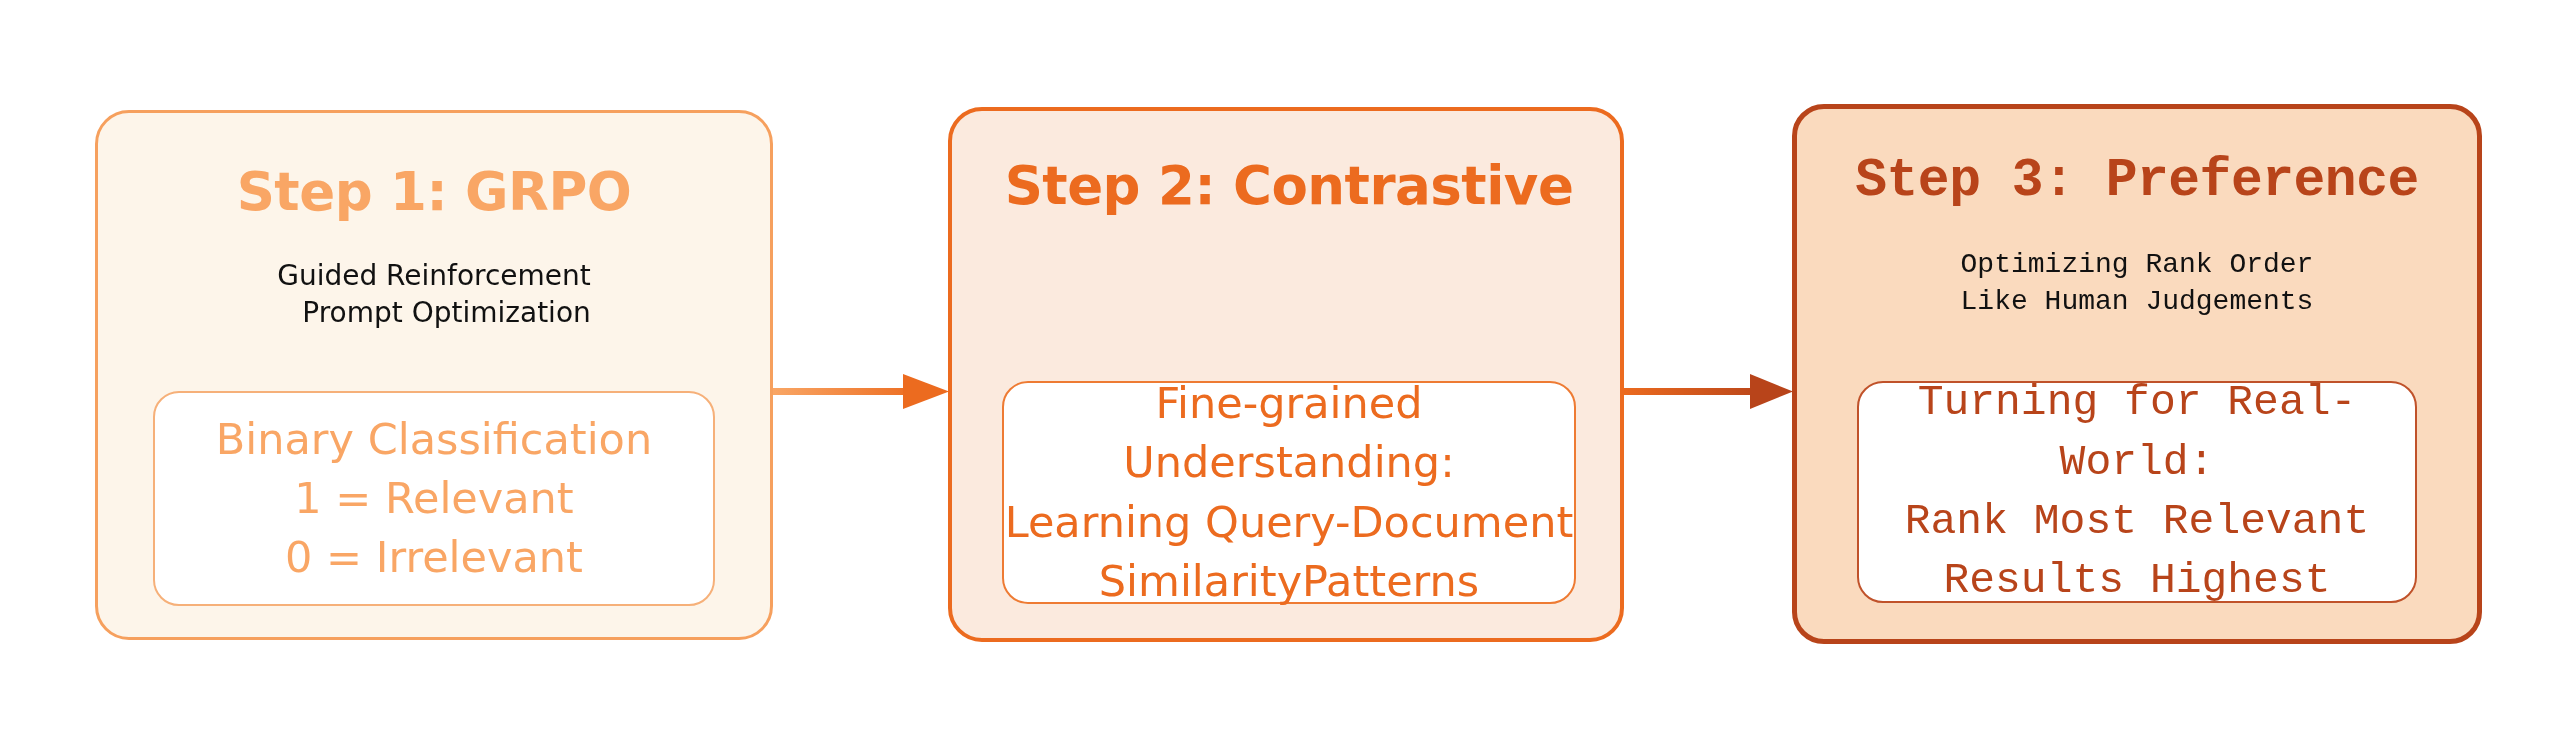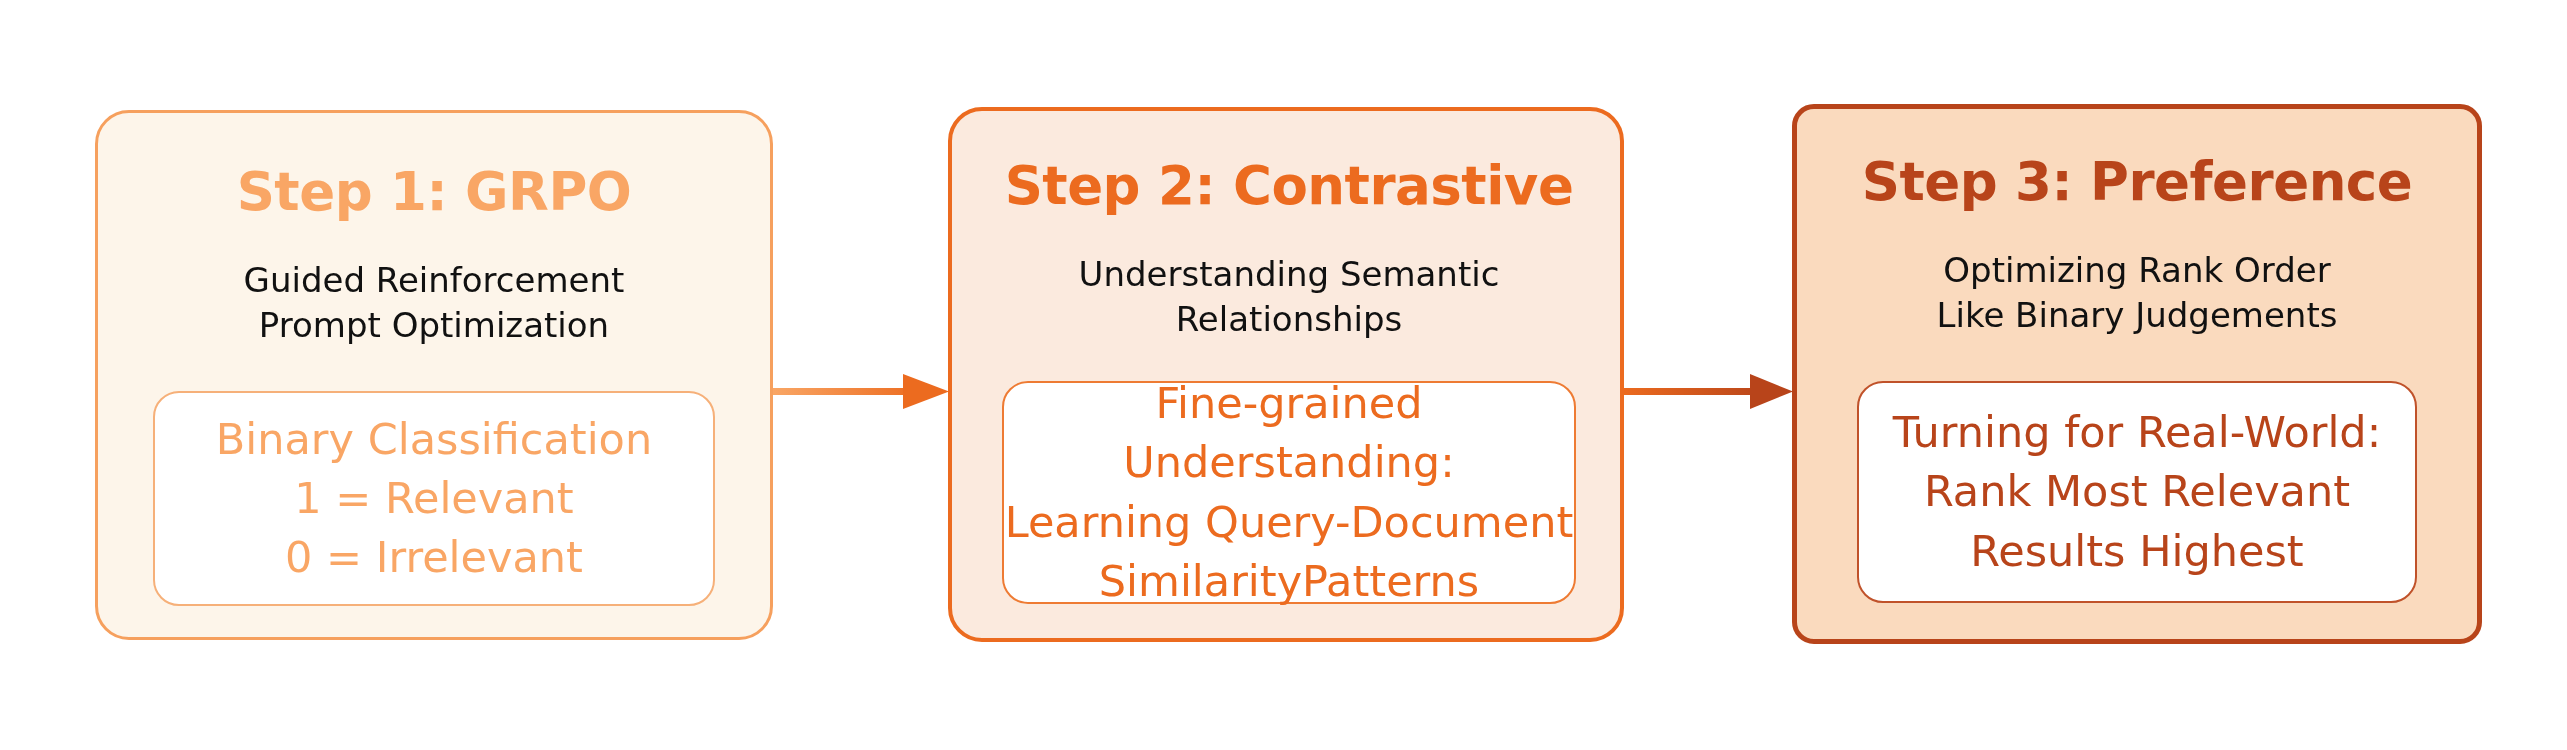--- a/index.html
+++ b/index.html
@@ -55,38 +55,39 @@
   }
   
   .card-3 {
     left: 1792px;
     top: 104px;
     width: 690px;
     height: 540px;
     background: #FADABE;
     border-width: 5px;
     border-color: #B8441A;
-    border-radius: 22px;
+    border-radius: 32px;
+    font-family: Liberation Mono, monospace;
   }
 
   .card-title {
     font-size: 53px;
     font-weight: bold;
     letter-spacing: -0.5px;
     white-space: nowrap;
   }
   .card-1 .card-title { color: #F9A665; margin-top: 48px; }
   .card-2 .card-title { color: #EC6B1F; margin-top: 44px; }
   .card-3 .card-title { color: #B8441A; margin-top: 42px; }
 
   .card-subtitle {
     color: #111111;
-    font-size: 34px;
+    font-size: 28px;
     line-height: 1.32;
-    text-align: center;
+    text-align: right;
     margin-top: 36px;
     white-space: pre-line;
   }
   .card-2 .card-subtitle { margin-top: 36px; }
   .card-3 .card-subtitle { margin-top: 36px; }
 
   .inner-box {
     position: absolute;
     box-sizing: border-box;
     background: #ffffff;
@@ -152,22 +153,20 @@
           <stop offset="100%" stop-color="#EC6B1F"></stop>
         </linearGradient>
       </defs>
       <rect x="0" y="26" width="148" height="7" fill="url(#grad1)"></rect>
       <polygon points="130,12 176,29.5 130,47" fill="#EC6B1F"></polygon>
     </svg>
   </div>
 
   <div class="step-card card-2">
     <div class="card-title">Step 2: Contrastive</div>
-    <div class="card-subtitle">Understanding Semantic
-Relationships</div>
     <div class="inner-box">
       <span>Fine-grained Understanding:
 Learning Query-Document
 SimilarityPatterns</span>
     </div>
   </div>
 
   <div class="arrow arrow-2">
     <svg viewBox="0 0 171 60" preserveAspectRatio="none">
       <defs>
@@ -177,21 +176,21 @@
         </linearGradient>
       </defs>
       <rect x="0" y="26" width="146" height="7" fill="url(#grad2)"></rect>
       <polygon points="128,12 171,29.5 128,47" fill="#B8441A"></polygon>
     </svg>
   </div>
 
   <div class="step-card card-3">
     <div class="card-title">Step 3: Preference</div>
     <div class="card-subtitle">Optimizing Rank Order
-Like Binary Judgements</div>
+Like Human Judgements</div>
     <div class="inner-box">
       <span>Turning for Real-World:
 Rank Most Relevant
 Results Highest</span>
     </div>
   </div>
 
 </div>
 
 </body></html>

